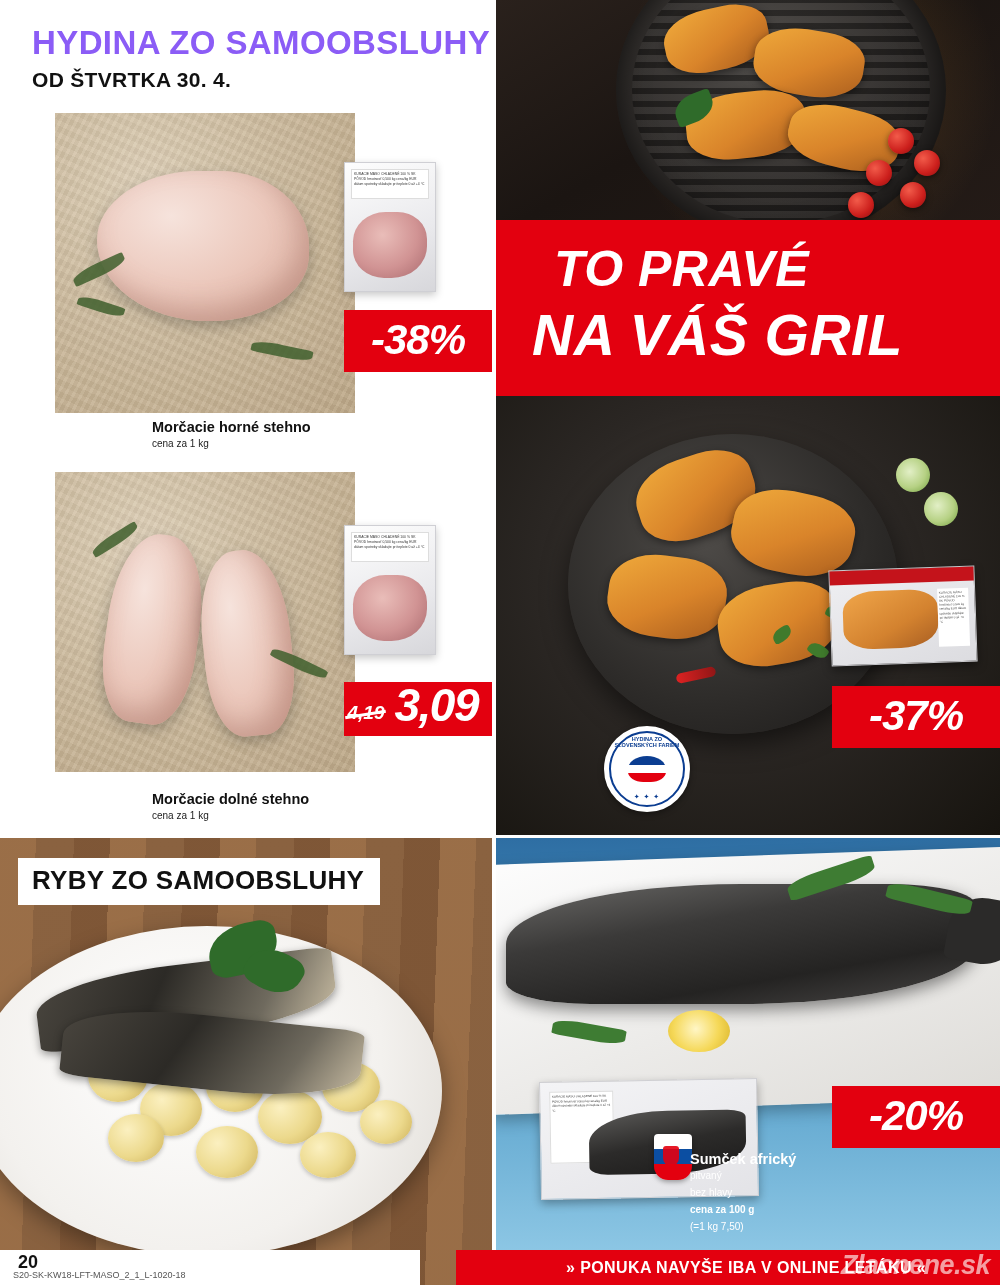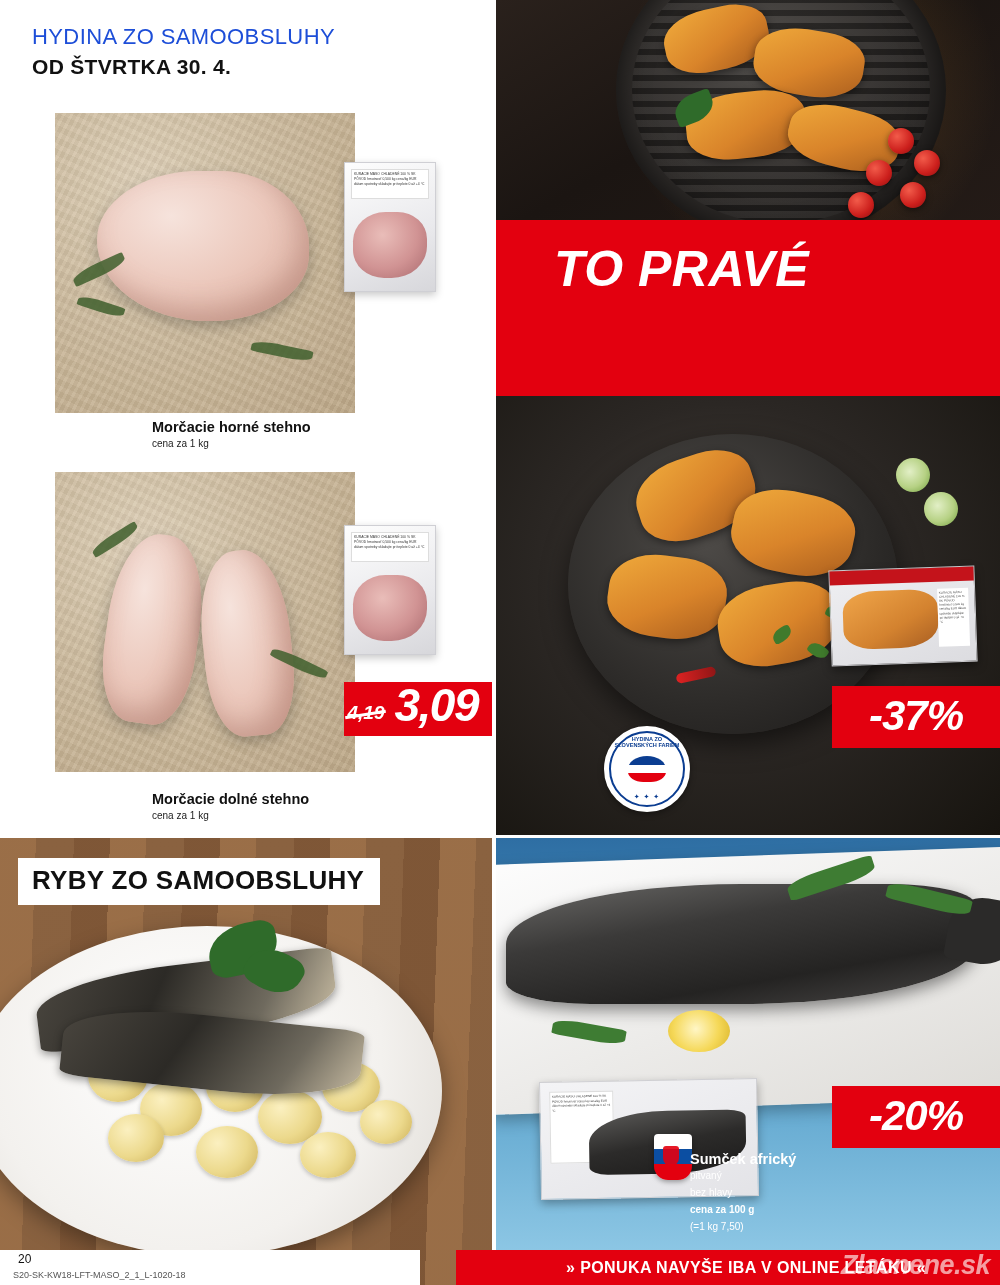--- a/index.html
+++ b/index.html
@@ -15,22 +15,22 @@
   
   .panel-left-top {
     position: absolute; left: 0; top: 0; width: 492px; height: 835px;
     background: #ffffff;
   }
   .hdr-box {
     position: absolute; left: 18px; top: 18px;
     background: #ffffff; padding: 6px 10px 8px 14px;
   }
   .hdr-line1 {
-    font-size: 22px; font-weight: normal; letter-spacing: 0.4px;
-    color: #1d4ed8; line-height: 1.15; white-space: nowrap;
+    font-size: 33px; font-weight: bold; letter-spacing: 0.4px;
+    color: #8b5cf6; line-height: 1.15; white-space: nowrap;
   }
   .hdr-line2 {
     font-size: 21px; font-weight: bold; letter-spacing: 0.3px;
     color: #111; margin-top: 6px; white-space: nowrap;
   }
 
   
   .photo {
     position: absolute; overflow: hidden;
   }
@@ -317,21 +317,21 @@
     background: #e3000f; border-radius: 3px 3px 8px 8px; opacity: .9;
   }
 
   
   .footer-left {
     position: absolute; left: 0; top: 1250px; width: 420px; height: 35px;
     background: #ffffff;
   }
   .pagenum {
     position: absolute; left: 18px; top: 1252px;
-    font-size: 12px; font-weight: normal; color: #111;
+    font-size: 18px; font-weight: bold; color: #111;
   }
   .code {
     position: absolute; left: 13px; top: 1270px;
     font-size: 9px; color: #555;
   }
   .footer-bar {
     position: absolute; left: 420px; top: 1250px; width: 580px; height: 35px;
     background: #e3000f; color: #fff;
     display: flex; align-items: center; justify-content: center;
     font-size: 16px; font-weight: bold; letter-spacing: .4px; margin-left: 36px;
@@ -361,20 +361,21 @@
       <div class="herb" style="left:22px; top:188px; width:48px; height:11px; transform:rotate(18deg);"></div>
       <div class="herb" style="left:196px; top:232px; width:62px; height:12px; transform:rotate(12deg);"></div>
     </div>
 
     <div class="pack" style="left:344px; top:162px; width:92px; height:130px;">
       <div class="lbl">KURACIE MÄSO CHLADENÉ 100 % SK PÔVOD hmotnosť 0,500 kg cena/kg EUR dátum spotreby skladujte pri teplote 0 až +4 °C</div>
       <div class="meat"></div>
     </div>
 
     <div class="pricebox" style="left:344px; top:310px; width:148px;">
+      <div class="disc">-38%</div>
     </div>
 
     <div class="prodname" style="left:152px; top:418px; width:200px;">Morčacie horné stehno</div>
     <div class="prodsub" style="left:152px; top:437px; width:200px;">cena za 1 kg</div>
 
     <div class="photo" style="left:55px; top:472px; width:300px; height:300px;">
       <div class="paper"></div>
       <div class="meat-blob" style="left:52px; top:62px; width:92px; height:190px; border-radius:46% 46% 38% 38%; transform:rotate(8deg);"></div>
       <div class="meat-blob" style="left:148px; top:78px; width:88px; height:186px; border-radius:46% 46% 38% 38%; transform:rotate(-6deg);"></div>
       <div class="herb" style="left:34px; top:62px; width:52px; height:11px; transform:rotate(-32deg);"></div>
@@ -408,20 +409,21 @@
       <div class="basil" style="left:178px; top:94px; transform:rotate(-20deg);"></div>
       <div class="tomato" style="left:392px; top:128px;"></div>
       <div class="tomato" style="left:418px; top:150px;"></div>
       <div class="tomato" style="left:370px; top:160px;"></div>
       <div class="tomato" style="left:404px; top:182px;"></div>
       <div class="tomato" style="left:352px; top:192px;"></div>
     </div>
 
     <div class="banner">
       <div class="l1">TO PRAVÉ</div>
+      <div class="l2">NA VÁŠ GRIL</div>
     </div>
 
     <div class="wings-photo">
       <div class="plate"></div>
       <div class="chick" style="left:140px; top:60px; width:120px; height:80px; transform:rotate(-18deg);"></div>
       <div class="chick" style="left:236px; top:96px; width:122px; height:82px; transform:rotate(12deg);"></div>
       <div class="chick" style="left:112px; top:160px; width:118px; height:82px; transform:rotate(8deg);"></div>
       <div class="chick" style="left:222px; top:188px; width:120px; height:80px; transform:rotate(-9deg);"></div>
       <div class="cuke" style="left:400px; top:62px;"></div>
       <div class="cuke" style="left:428px; top:96px;"></div>

